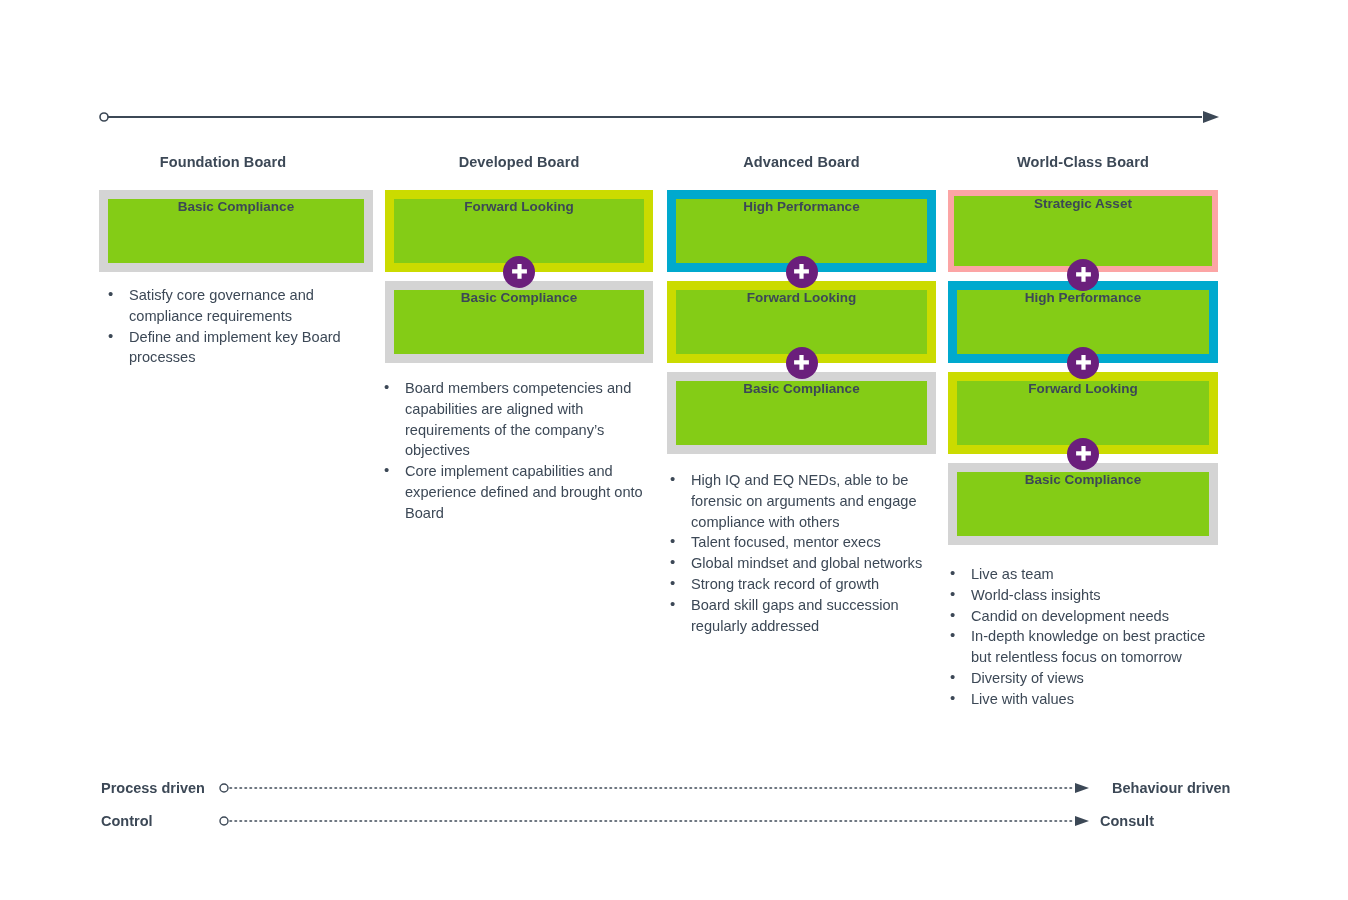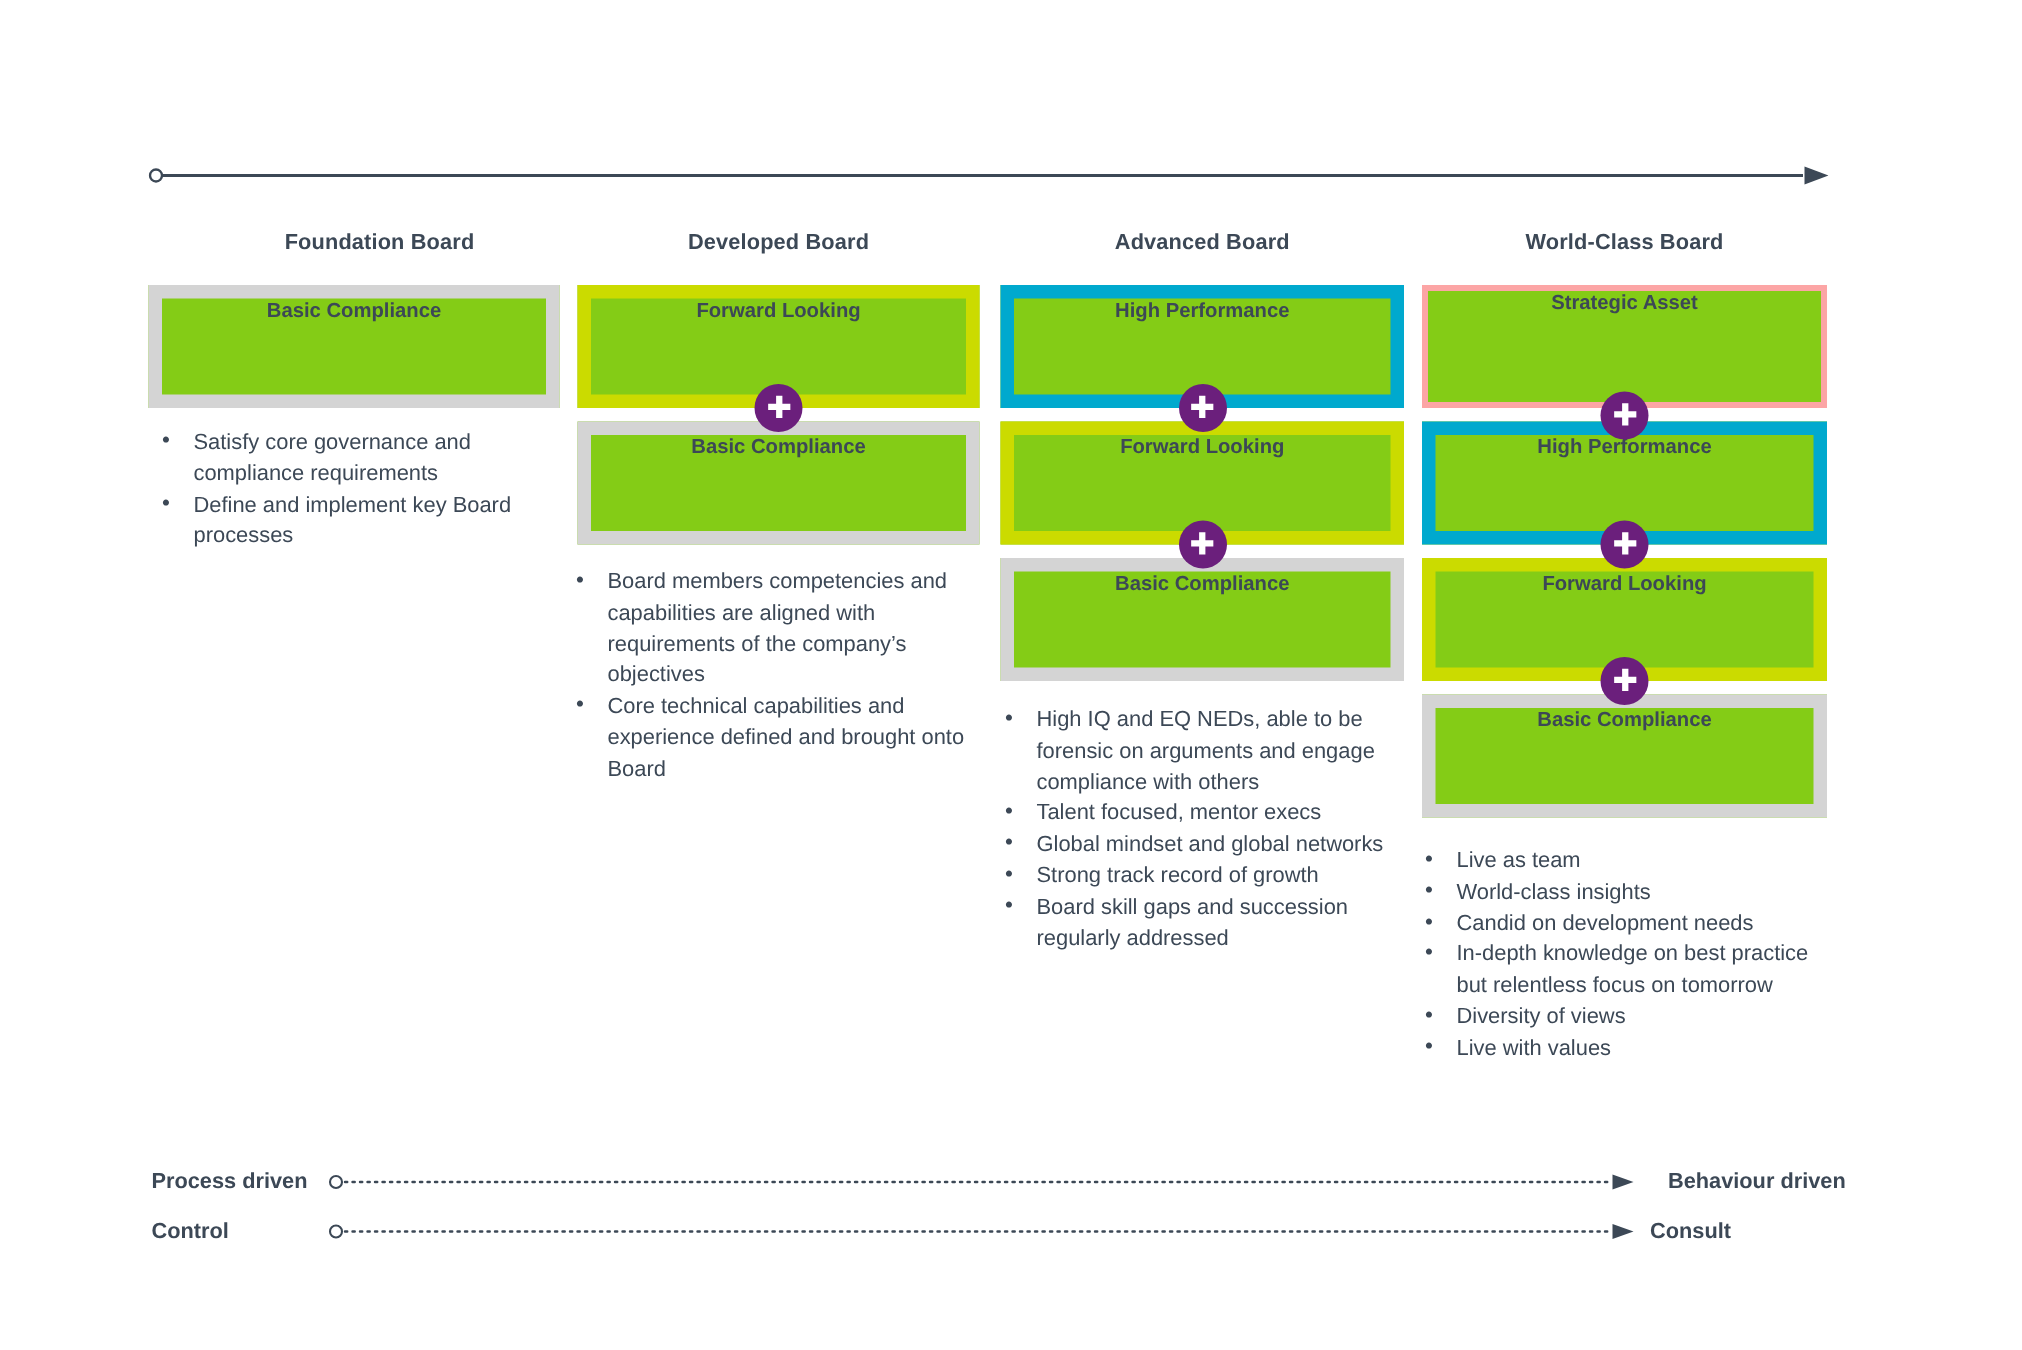--- a/index.html
+++ b/index.html
@@ -55,21 +55,21 @@
     font-size: 13.5px;
     font-weight: bold;
     color: #3c4856;
     text-align: center;
     line-height: 1.2;
   }
 
   .layer.grey  { border: 9px solid #d4d4d4; }
   .layer.lime  { border: 9px solid #cbdb00; }
   .layer.cyan  { border: 9px solid #00a9ce; }
-  .layer.orange{ border: 4px solid #fca5a5; }
+  .layer.orange{ border: 6px solid #fca5a5; }
 
   
   .plus-badge {
     position: absolute;
     width: 32px;
     height: 32px;
     left: 50%;
     margin-left: -16px;
     bottom: -25px;
     border-radius: 50%;
@@ -133,21 +133,21 @@
 <body>
 
 <div id="top-axis">
   <svg width="1120" height="14" viewBox="0 0 1120 14">
     <line x1="9" y1="7" x2="1103" y2="7" stroke="#3c4856" stroke-width="2"></line>
     <circle cx="5" cy="7" r="4" fill="#ffffff" stroke="#3c4856" stroke-width="1.6"></circle>
     <polygon points="1104,1 1120,7 1104,13" fill="#3c4856"></polygon>
   </svg>
 </div>
 
-<div class="col-title" style="left:116px;  width:274px;">Foundation Board</div>
+<div class="col-title" style="left:86px;  width:274px;">Foundation Board</div>
 <div class="col-title" style="left:385px; width:268px;">Developed Board</div>
 <div class="col-title" style="left:667px; width:269px;">Advanced Board</div>
 <div class="col-title" style="left:948px; width:270px;">World-Class Board</div>
 
 <div class="stack" style="left:99px; top:190px; width:274px;">
   <div class="layer grey">
     <span class="layer-label">Basic Compliance</span>
   </div>
 </div>
 <ul class="bullets" style="left:99px; top:285px; width:250px;">
@@ -163,21 +163,21 @@
         <path d="M7.4 0.9 h4.2 v5.3 h5.3 v4.2 h-5.3 v5.3 h-4.2 v-5.3 h-5.3 v-4.2 h5.3 z" fill="#ffffff"></path>
       </svg>
     </span>
   </div>
   <div class="layer grey">
     <span class="layer-label">Basic Compliance</span>
   </div>
 </div>
 <ul class="bullets" style="left:375px; top:378px; width:280px;">
   <li>Board members competencies and capabilities are aligned with requirements of the company’s objectives</li>
-  <li>Core technical capabilities and experience defined and brought onto Board</li>
+  <li>Core implement capabilities and experience defined and brought onto Board</li>
 </ul>
 
 <div class="stack" style="left:667px; top:190px; width:269px;">
   <div class="layer cyan">
     <span class="layer-label">High Performance</span>
     <span class="plus-badge">
       <svg width="19" height="19" viewBox="0 0 19 19">
         <path d="M7.4 0.9 h4.2 v5.3 h5.3 v4.2 h-5.3 v5.3 h-4.2 v-5.3 h-5.3 v-4.2 h5.3 z" fill="#ffffff"></path>
       </svg>
     </span>

